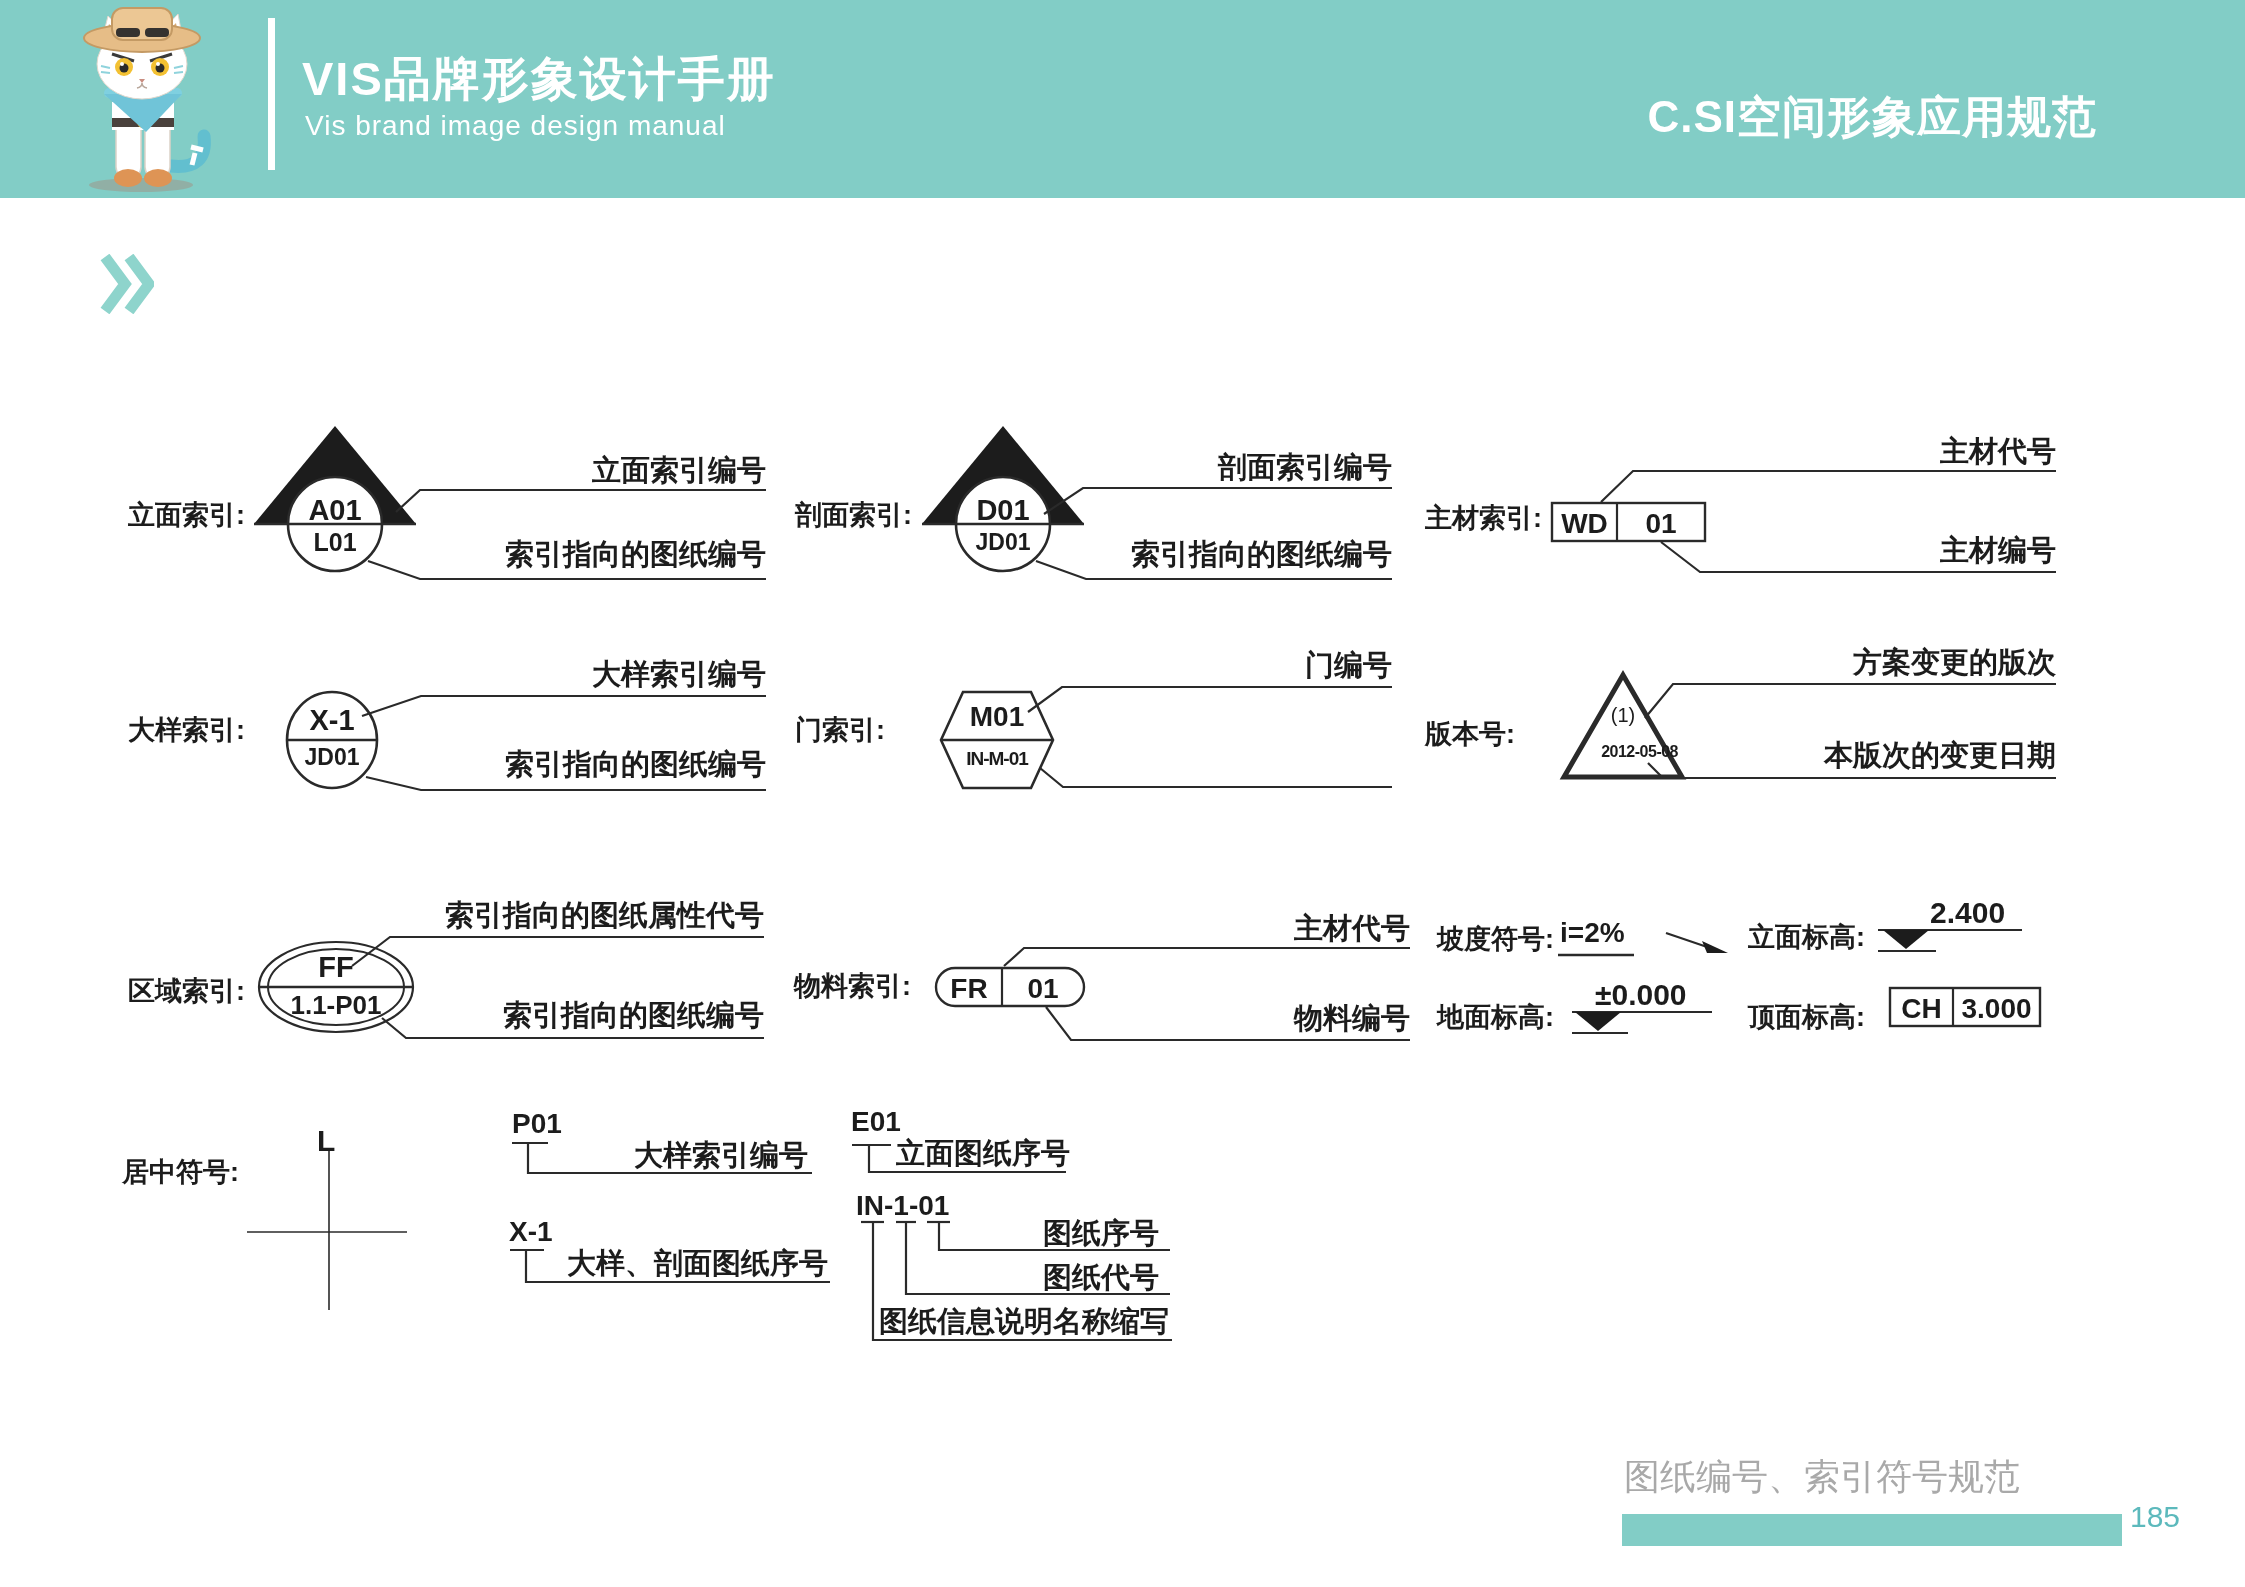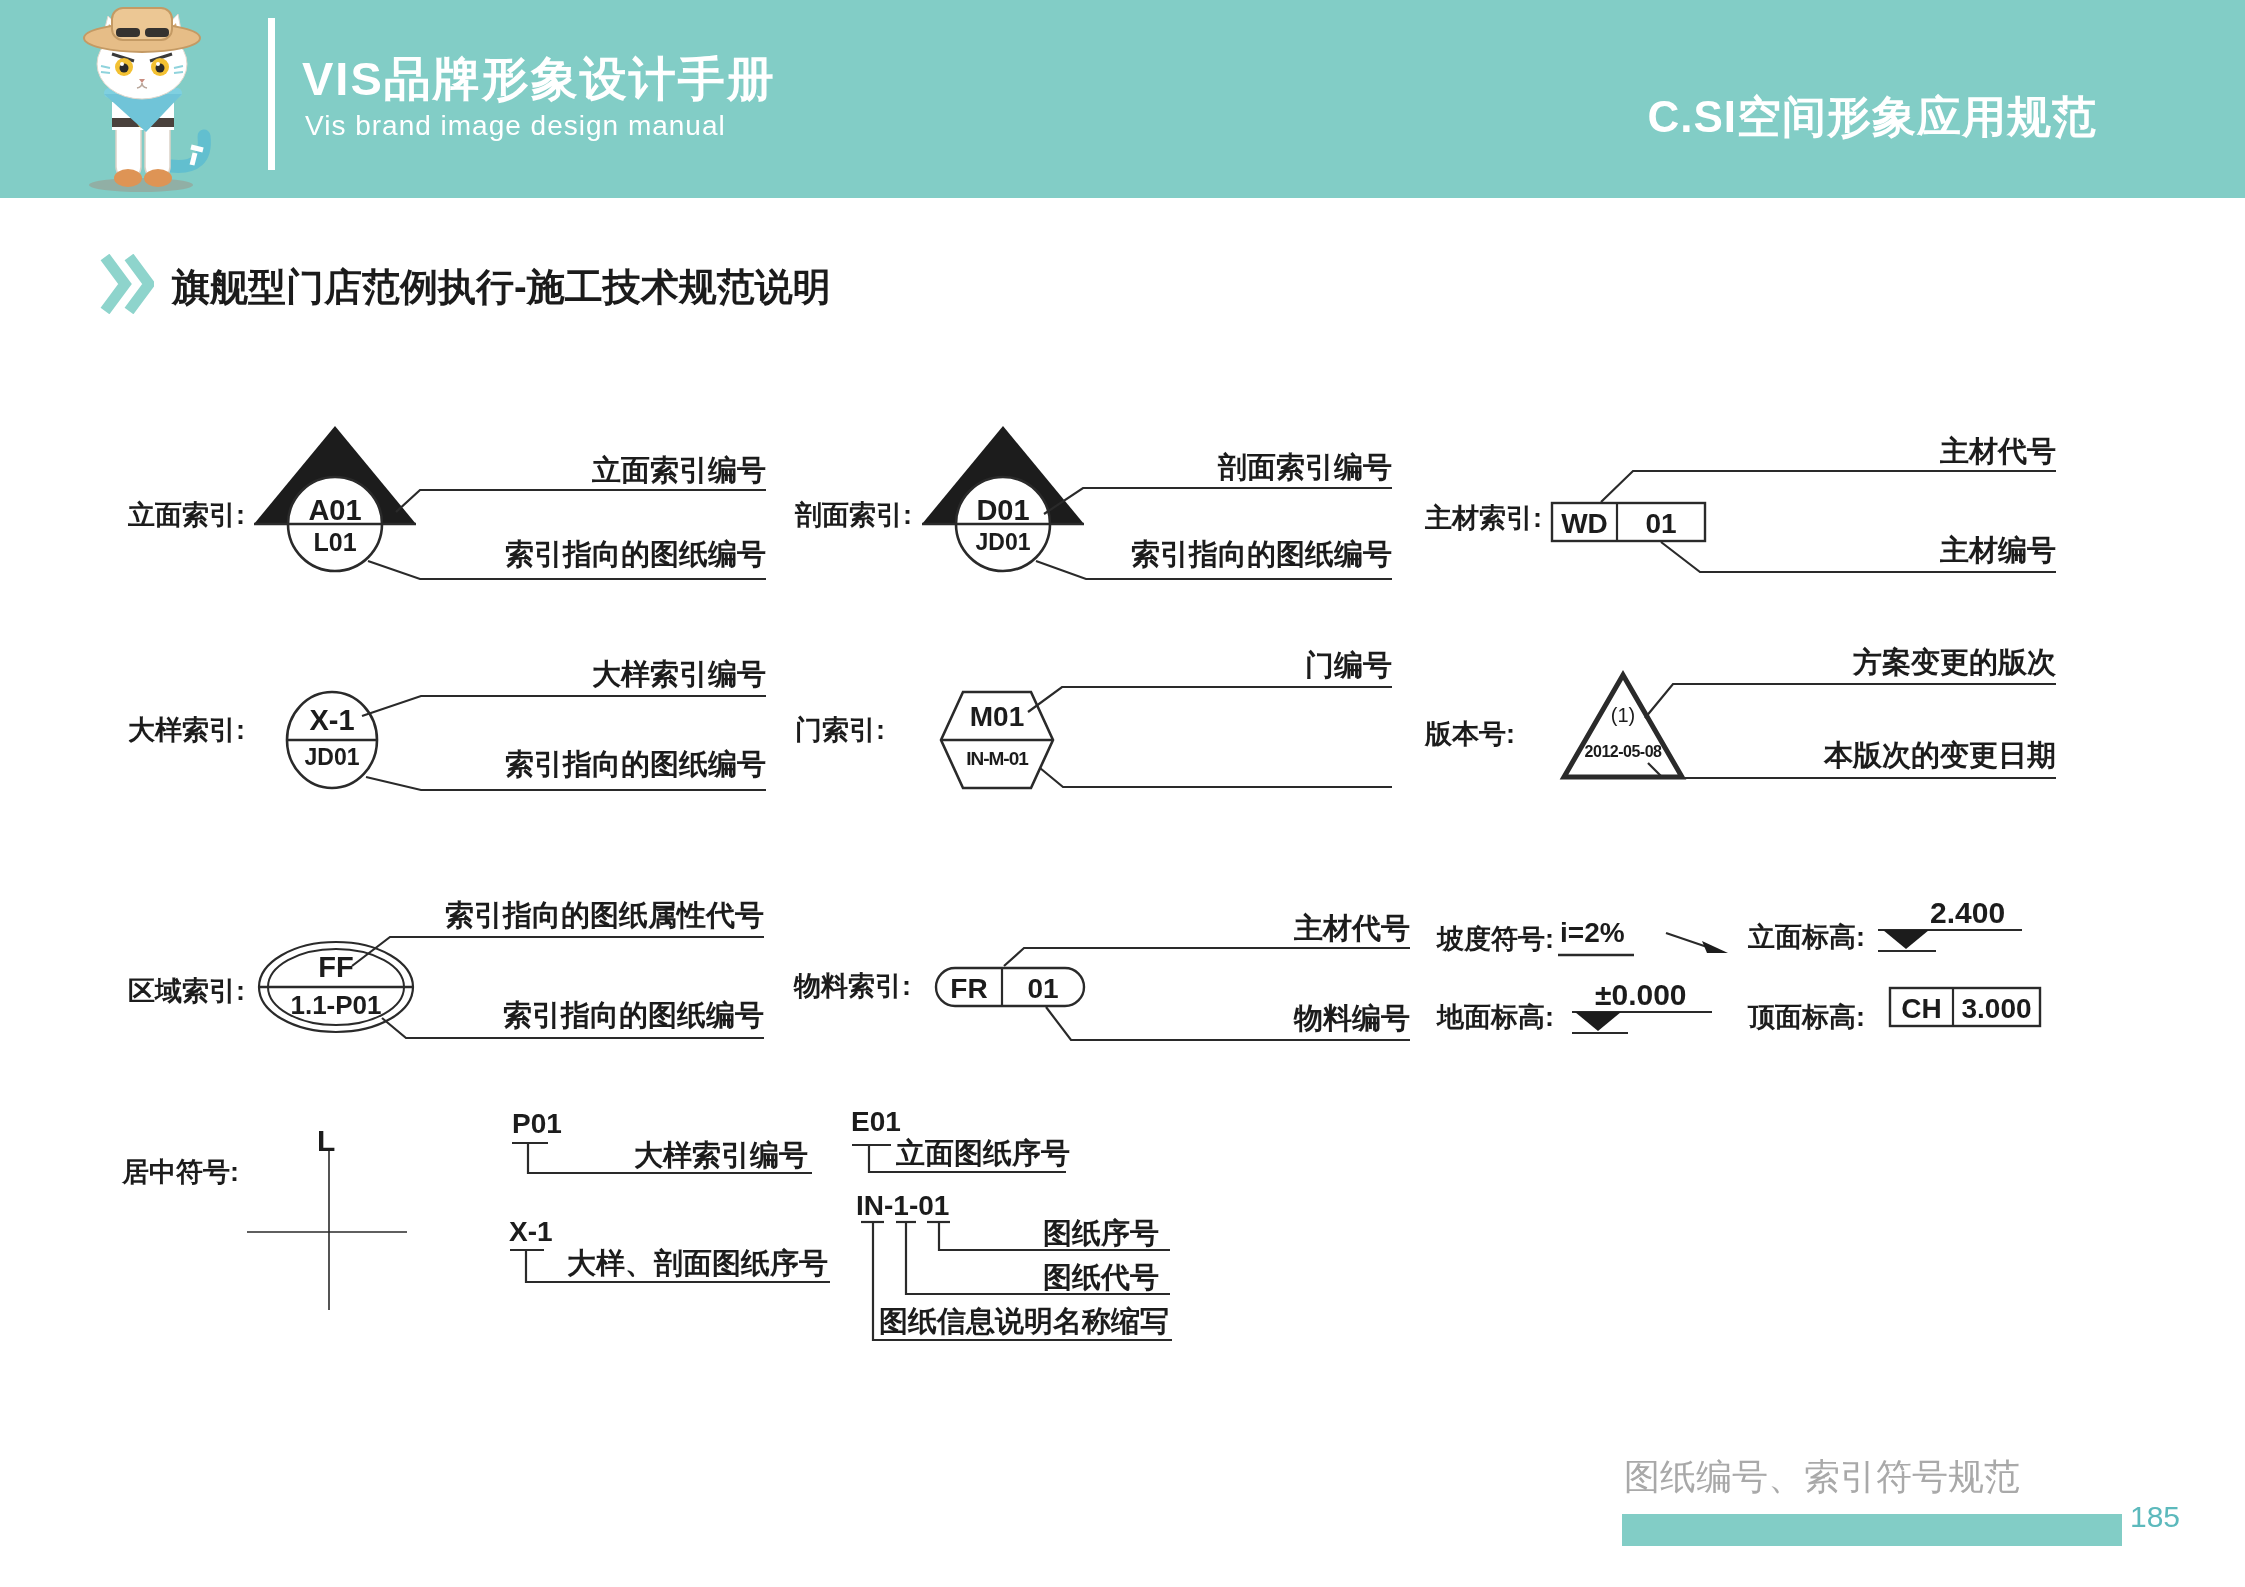--- a/index.html
+++ b/index.html
@@ -82,21 +82,20 @@
     <div class="banner-divider"></div>
     <div class="cn-title">VIS品牌形象设计手册</div>
     <div class="en-title">Vis brand image design manual</div>
     <div class="right-title">C.SI空间形象应用规范</div>
   </div>
 
   <svg class="chevrons" width="54" height="60" viewBox="0 0 54 60">
     <polyline points="5,3 25,30 5,57" fill="none" stroke="var(--chevron-teal)" stroke-width="11"></polyline>
     <polyline points="29,3 49,30 29,57" fill="none" stroke="var(--chevron-teal)" stroke-width="11"></polyline>
   </svg>
-  <div class="sec-title">旗舰型门店范例执行-施工技术规范说明</div>
 
   <svg class="art" width="2245" height="1587" viewBox="0 0 2245 1587" fill="none" stroke="var(--line)" stroke-width="2.2">
 
     <g>
       <polygon points="335,426 254,524 416,524" fill="var(--ink)" stroke="none"></polygon>
       <circle cx="335" cy="524" r="47" fill="#ffffff" stroke-width="2.6"></circle>
       <line x1="254" y1="524" x2="416" y2="524" stroke-width="2.4"></line>
       <polyline points="396,512 420,490 766,490"></polyline>
       <polyline points="368,561 420,579 766,579"></polyline>
     </g>
@@ -229,21 +228,21 @@
   <div class="t note ra" style="left:466px;top:655px;width:300px;">大样索引编号</div>
   <div class="t note ra" style="left:426px;top:745px;width:340px;">索引指向的图纸编号</div>
 
   <div class="t lbl" style="left:795px;top:712px;">门索引:</div>
   <div class="t code" style="left:949px;top:701px;width:96px;font-size:28px;">M01</div>
   <div class="t code" style="left:943px;top:748px;width:108px;font-size:19px;letter-spacing:-1px;">IN-M-01</div>
   <div class="t note ra" style="left:1092px;top:646px;width:300px;">门编号</div>
 
   <div class="t lbl" style="left:1425px;top:716px;">版本号:</div>
   <div class="t code" style="left:1593px;top:704px;width:60px;font-size:20px;font-weight:normal;">(1)</div>
-  <div class="t code" style="left:1568px;top:743px;width:110px;font-size:16px;letter-spacing:-0.5px;">2012-05-08</div>
+  <div class="t code" style="left:1568px;top:743px;width:110px;font-size:16px;letter-spacing:-0.5px;text-align:right;">2012-05-08</div>
   <div class="t note ra" style="left:1716px;top:643px;width:340px;">方案变更的版次</div>
   <div class="t note ra" style="left:1716px;top:736px;width:340px;">本版次的变更日期</div>
 
   <div class="t lbl" style="left:128px;top:973px;">区域索引:</div>
   <div class="t code" style="left:288px;top:951px;width:96px;font-size:29px;">FF</div>
   <div class="t code" style="left:286px;top:990px;width:100px;font-size:26px;">1.1-P01</div>
   <div class="t note ra" style="left:394px;top:896px;width:370px;">索引指向的图纸属性代号</div>
   <div class="t note ra" style="left:424px;top:996px;width:340px;">索引指向的图纸编号</div>
 
   <div class="t lbl" style="left:794px;top:968px;">物料索引:</div>

